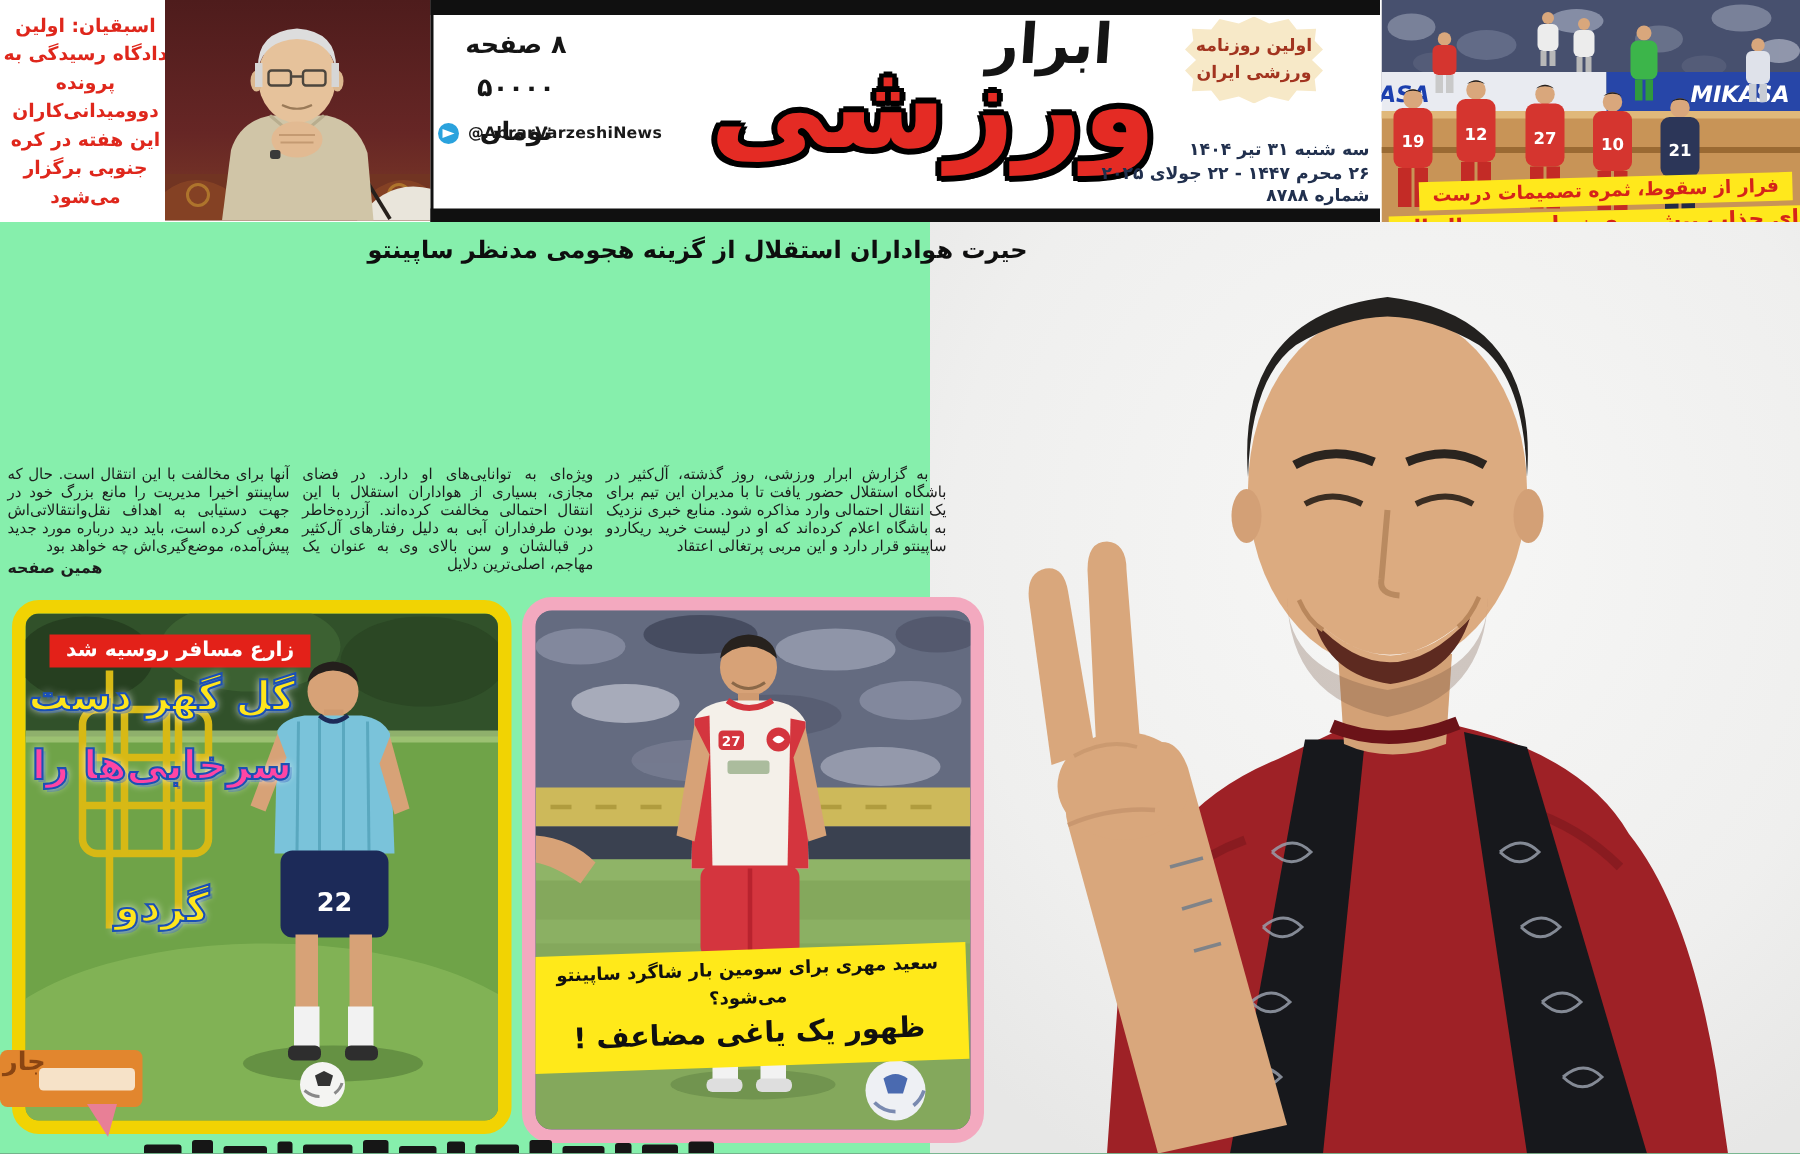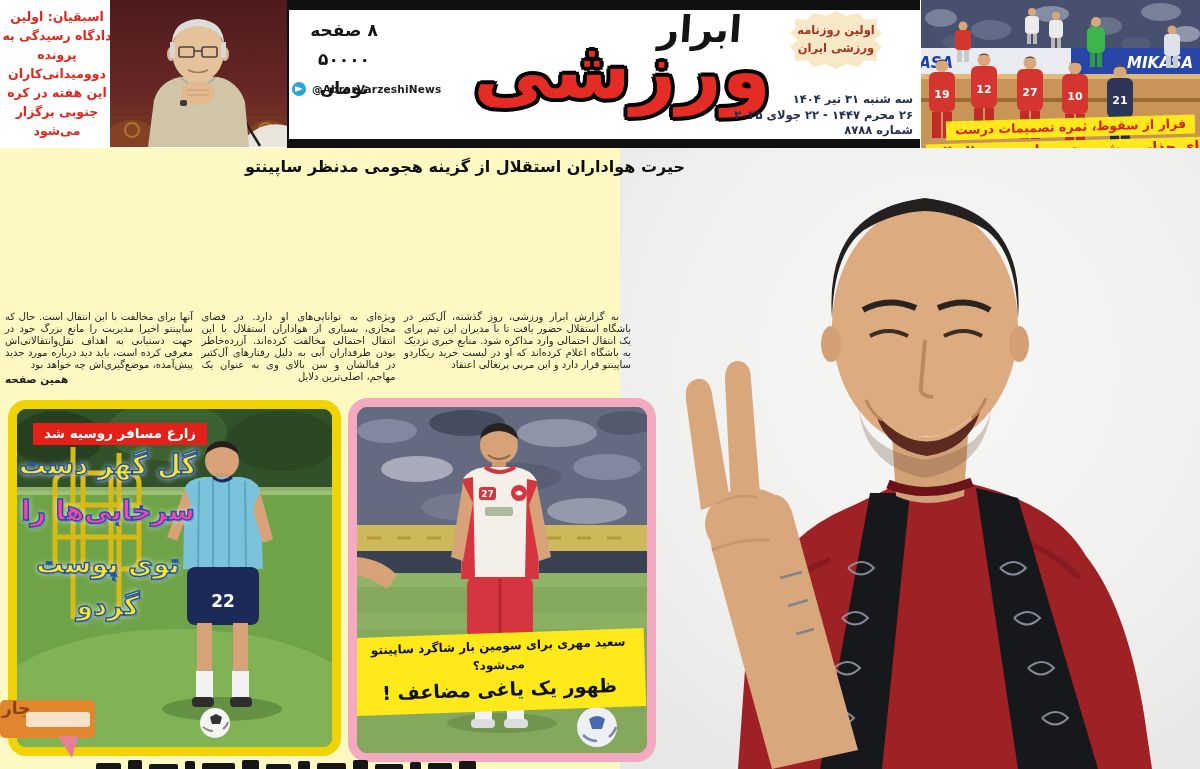--- a/index.html
+++ b/index.html
@@ -1,17 +1,17 @@
 <!DOCTYPE html>
 <html lang="fa"><head>
 <meta charset="utf-8">
 <style>
   * { margin:0; padding:0; box-sizing:border-box; }
   body { background:#555; font-family:"DejaVu Sans","Liberation Sans",sans-serif; }
-  .page { position:relative; width:1200px; height:769px; background:#fef9c3; overflow:hidden;
+  .page { position:relative; width:1200px; height:769px; background:#86efac; overflow:hidden;
           font-family:"DejaVu Sans","Liberation Sans",sans-serif; }
 
   
   .header-white { position:absolute; left:0; top:0; width:1200px; height:148px; background:#fff; }
   .tl-story { position:absolute; left:0; top:0; width:288px; height:147px; background:#fff; }
   .tl-headline { position:absolute; left:2px; top:7px; width:110px; text-align:center; direction:rtl;
                  color:#df271c; font-weight:bold; font-size:12.5px; line-height:1.52; }
   .tl-photo { position:absolute; left:110px; top:0; width:178px; height:147px; }
 
   .hdr-box { position:absolute; left:287px; top:0; width:633px; height:148px; background:#fff;
@@ -393,21 +393,20 @@
         <rect x="175" y="288" width="22" height="10" rx="4" fill="#2e2e2e"></rect>
         <rect x="213" y="288" width="22" height="10" rx="4" fill="#2e2e2e"></rect>
         <circle cx="198" cy="314" r="15" fill="#f4f4f2"></circle>
         <path d="M193,308 l6,-3 6,3 -2,7 -8,0 Z" fill="#333"></path>
         <path d="M186,318 q5,4 10,4 M206,320 q4,-3 5,-7" stroke="#888" stroke-width="2" fill="none"></path>
       </g>
     </svg>
     <div class="gg-tag">زارع مسافر روسیه شد</div>
     <div class="gg-line" style="top:40px">گل گهر دست</div>
     <div class="gg-line gg-pink" style="top:86px">سرخابی‌ها را</div>
-    <div class="gg-line" style="top:139px">توی پوست</div>
     <div class="gg-line" style="top:181px">گردو</div>
   </div>
 
   <div class="card-pink">
     <svg class="scene" viewBox="0 0 290 346" preserveAspectRatio="none">
       <rect width="290" height="150" fill="#646b80"></rect>
       <g opacity=".8">
         <ellipse cx="30" cy="24" rx="30" ry="12" fill="#8a90a4"></ellipse>
           <ellipse cx="110" cy="16" rx="38" ry="13" fill="#3f4558"></ellipse>
         <ellipse cx="200" cy="26" rx="40" ry="14" fill="#9aa0b2"></ellipse>

